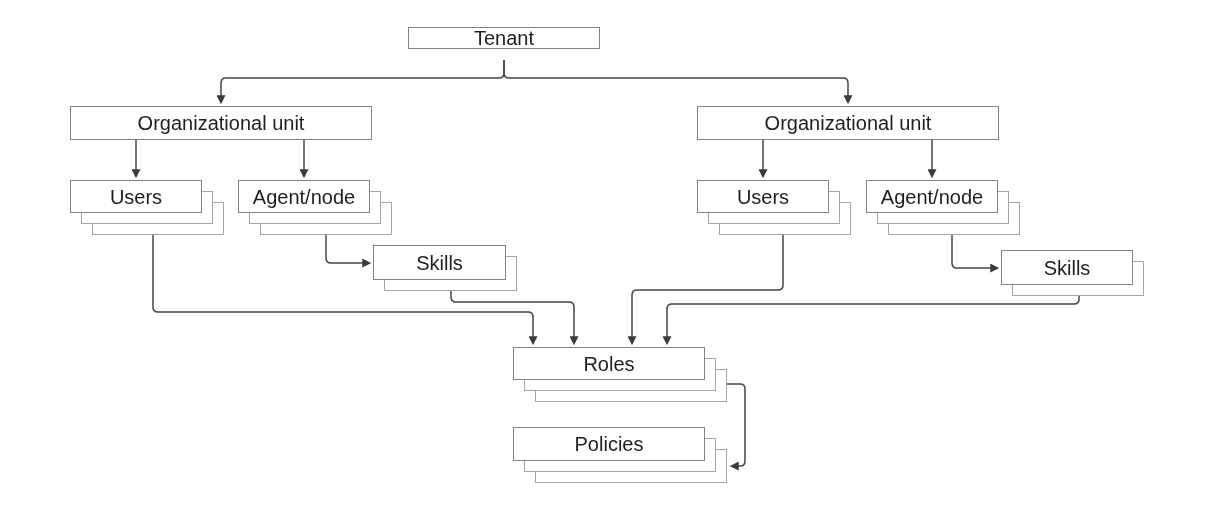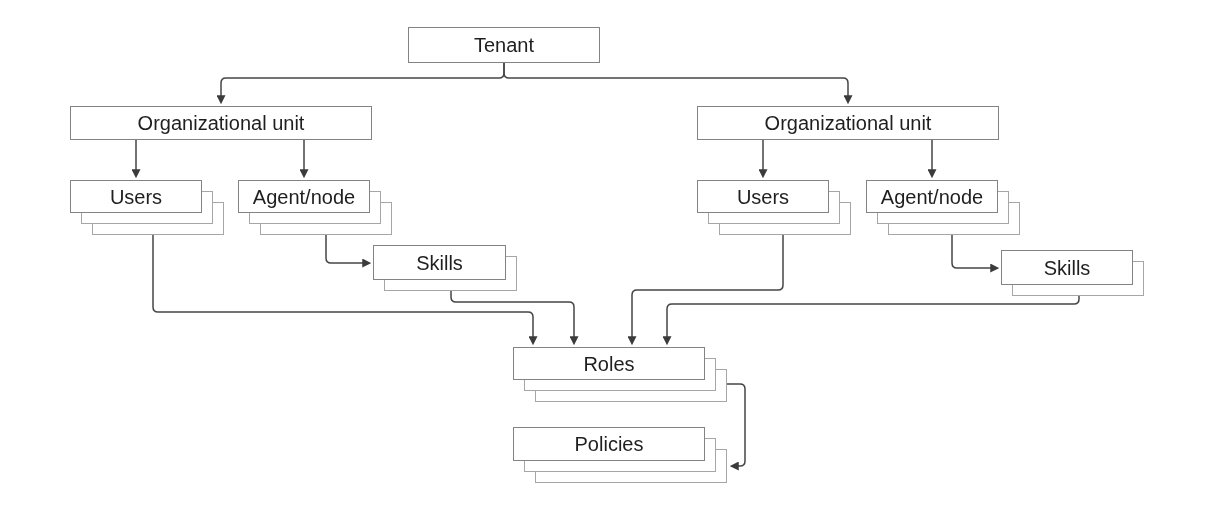--- a/index.html
+++ b/index.html
@@ -74,21 +74,21 @@
     <path class="edge" marker-end="url(#arw)" d="M932,140 L932,176"></path>
     <path class="edge" marker-end="url(#arw)" d="M326,235 L326,258 Q326,263 331,263 L369,263"></path>
     <path class="edge" marker-end="url(#arw)" d="M952,235 L952,263 Q952,268 957,268 L997,268"></path>
     <path class="edge" marker-end="url(#arw)" d="M153,235 L153,307 Q153,312 158,312 L528,312 Q533,312 533,317 L533,343"></path>
     <path class="edge" marker-end="url(#arw)" d="M451,291 L451,297 Q451,302 456,302 L569,302 Q574,302 574,307 L574,343"></path>
     <path class="edge" marker-end="url(#arw)" d="M783,235 L783,285 Q783,290 778,290 L637,290 Q632,290 632,295 L632,343"></path>
     <path class="edge" marker-end="url(#arw)" d="M1079,296 L1079,299 Q1079,304 1074,304 L672,304 Q667,304 667,309 L667,343"></path>
     <path class="edge" marker-end="url(#arw)" d="M727,384 L740,384 Q745,384 745,389 L745,461 Q745,466 740,466 L732,466"></path>
   </svg>
 
-  <div class="node" style="left:408px; top:27px; width:192px; height:36px">
+  <div class="node" style="left:408px; top:27px; width:192px; height:22px">
     <div class="face">Tenant</div>
   </div>
 
   <div class="node" style="left:70px; top:106px; width:302px; height:34px">
     <div class="face">Organizational unit</div>
   </div>
 
   <div class="node" style="left:697px; top:106px; width:302px; height:34px">
     <div class="face">Organizational unit</div>
   </div>

